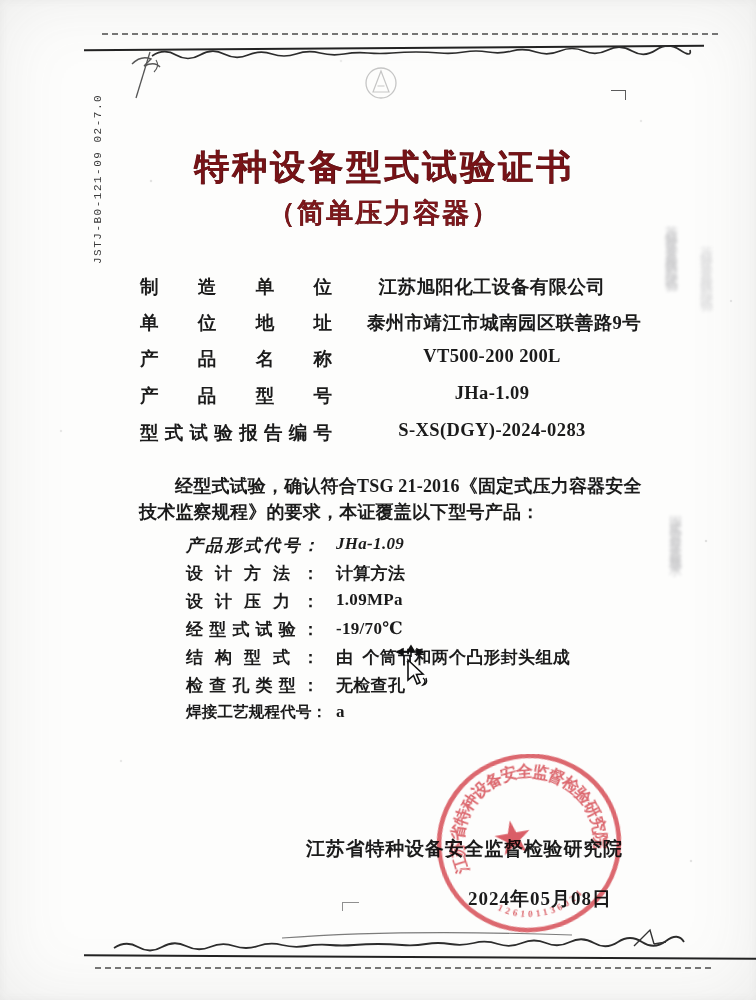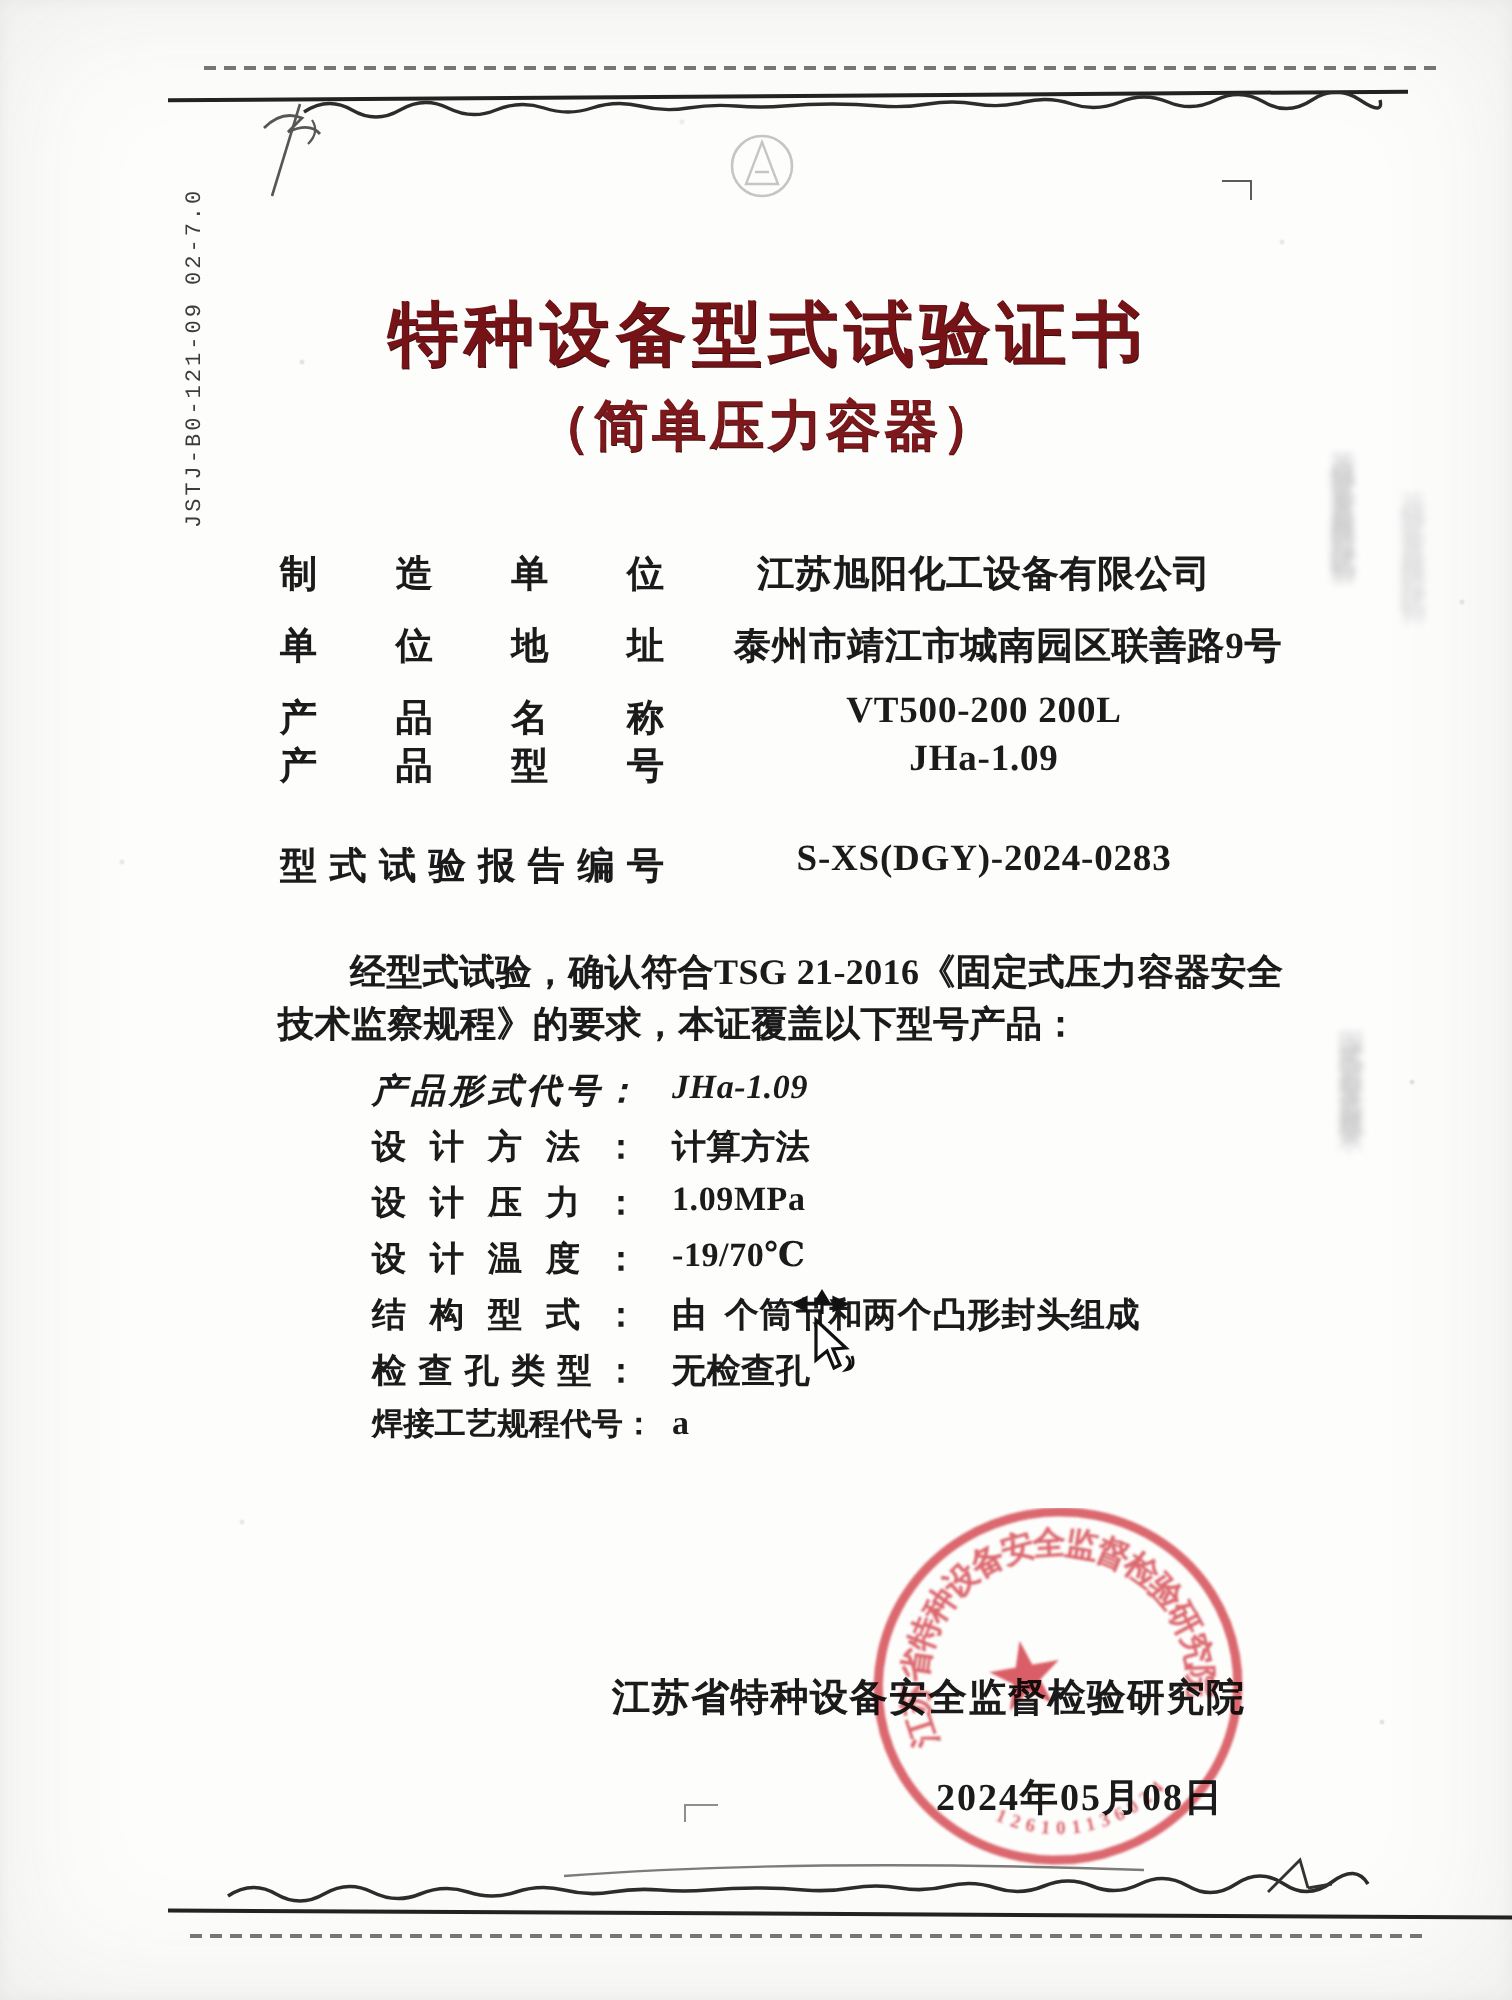--- a/index.html
+++ b/index.html
@@ -97,21 +97,21 @@
     <span class="f-value">江苏旭阳化工设备有限公司</span>
   </div>
   <div class="f-row" style="top:310px;gap:24px;">
     <span class="f-label">单位地址</span>
     <span class="f-value">泰州市靖江市城南园区联善路9号</span>
   </div>
   <div class="f-row" style="top:346px;">
     <span class="f-label">产品名称</span>
     <span class="f-value">VT500-200 200L</span>
   </div>
-  <div class="f-row" style="top:370px;">
+  <div class="f-row" style="top:383px;">
     <span class="f-label">产品型号</span>
     <span class="f-value">JHa-1.09</span>
   </div>
   <div class="f-row" style="top:420px;">
     <span class="f-label">型式试验报告编号</span>
     <span class="f-value">S-XS(DGY)-2024-0283</span>
   </div>
 
   <div class="statement">经型式试验，确认符合TSG 21-2016《固定式压力容器安全技术监察规程》的要求，本证覆盖以下型号产品：</div>
 
@@ -121,21 +121,21 @@
   </div>
   <div class="s-row" style="top:562px;">
     <span class="s-label">设计方法：</span>
     <span class="s-val">计算方法</span>
   </div>
   <div class="s-row" style="top:590px;">
     <span class="s-label">设计压力：</span>
     <span class="s-val">1.09MPa</span>
   </div>
   <div class="s-row" style="top:618px;">
-    <span class="s-label">设计温度：</span>
+    <span class="s-label">经型式试验：</span>
     <span class="s-val">-19/70℃</span>
   </div>
   <div class="s-row" style="top:646px;">
     <span class="s-label">结构型式：</span>
     <span class="s-val">由  个筒节和两个凸形封头组成</span>
   </div>
   <div class="s-row" style="top:674px;">
     <span class="s-label">检查孔类型：</span>
     <span class="s-val">无检查孔</span>
   </div>

